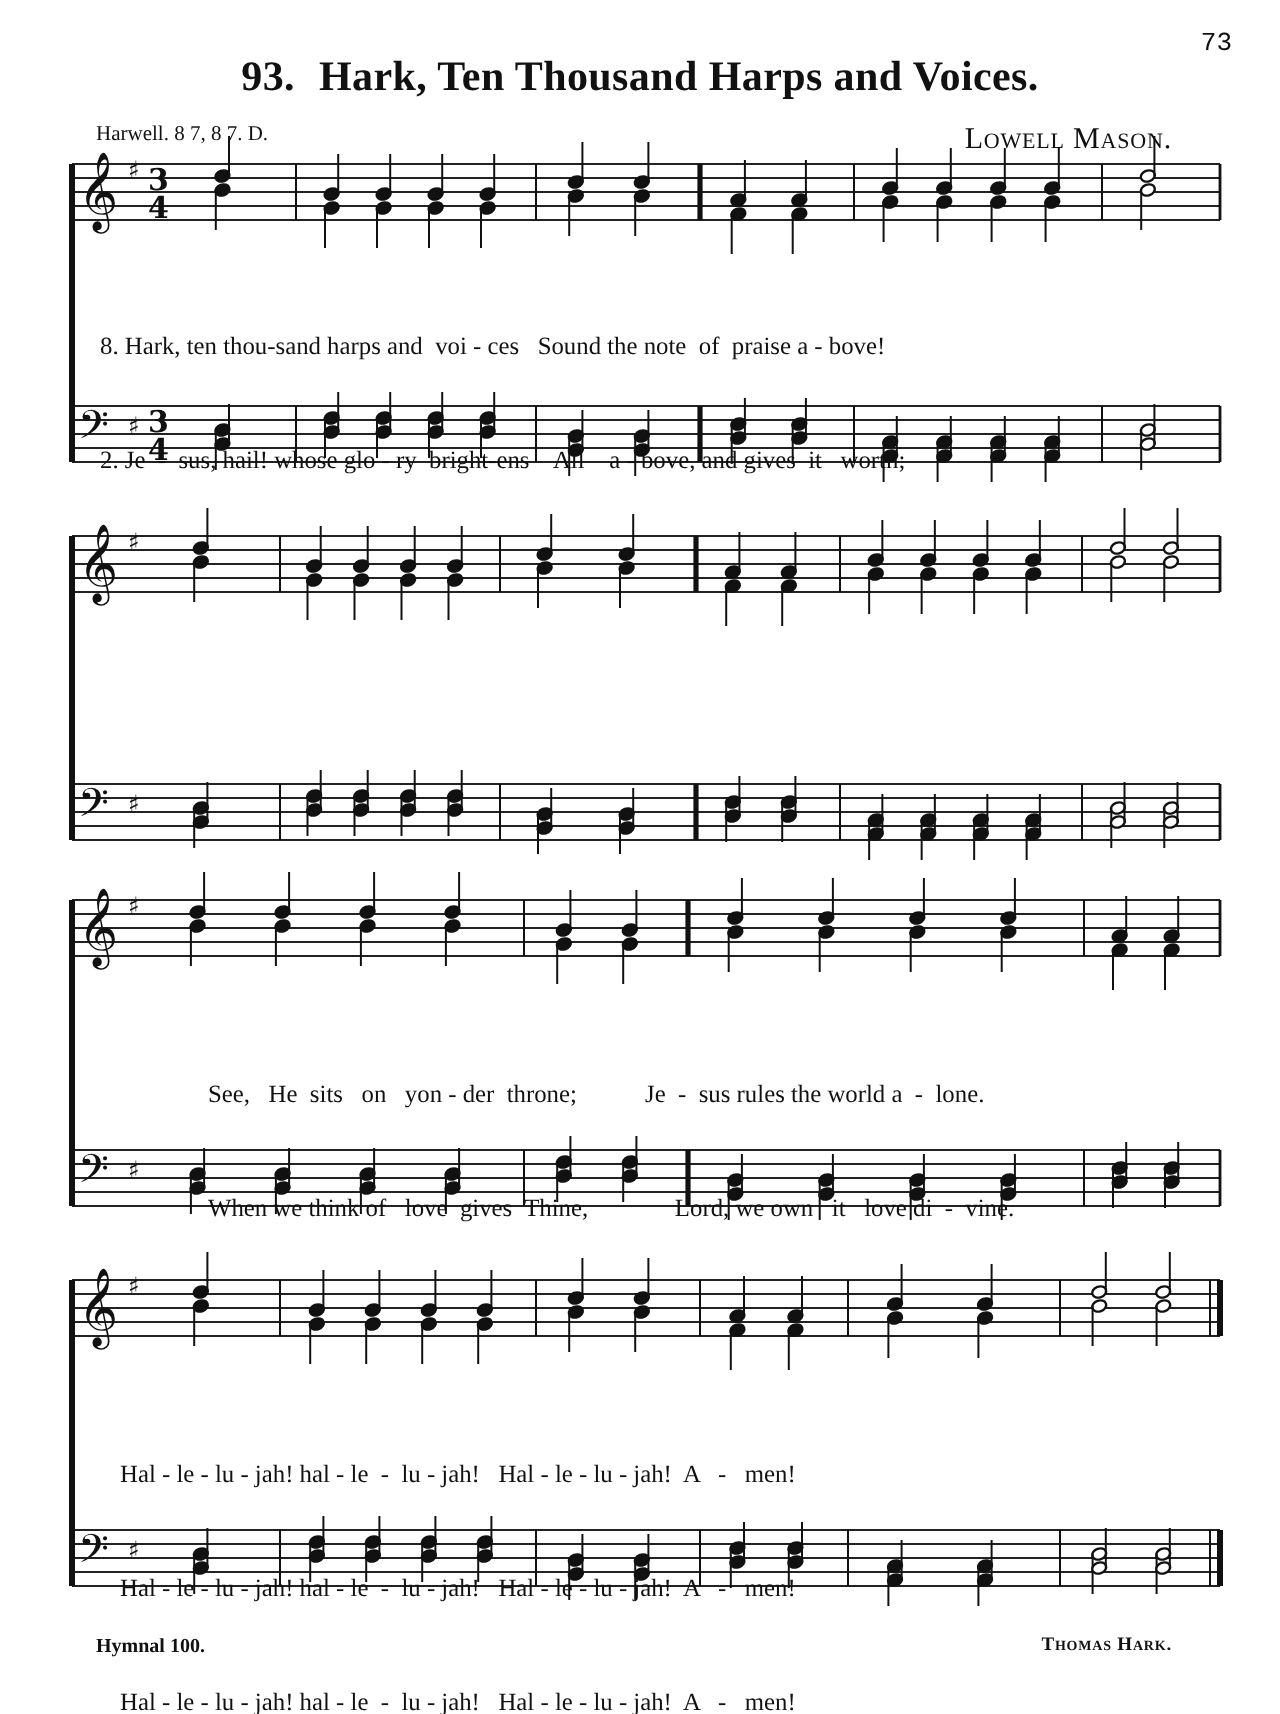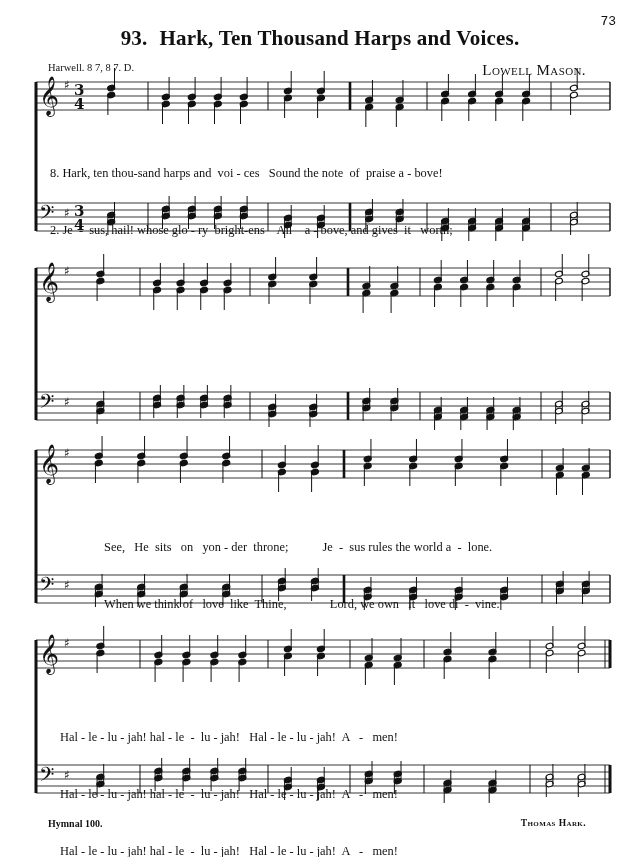--- a/index.html
+++ b/index.html
@@ -992,21 +992,21 @@
 </svg>
 
 <div class="abs lyrics" style="left:50px; top:126px;">
   <span class="lyric-line">8. Hark, ten thou-sand harps and  voi - ces   Sound the note  of  praise a - bove!</span>
   <span class="lyric-line">2. Je  -  sus, hail! whose glo - ry  bright-ens    All    a - bove, and gives  it   worth;</span>
 </div>
 <div class="abs lyrics" style="left:57px; top:315px;">
 </div>
 <div class="abs lyrics" style="left:57px; top:500px;margin-left:47px;">
   <span class="lyric-line">See,   He  sits   on   yon - der  throne;           Je  -  sus rules the world a  -  lone.</span>
-  <span class="lyric-line">When we think of   love  like  Thine,              Lord, we own   it   love di  -  vine.</span>
+  <span class="lyric-line">When we think of   love  gives  Thine,              Lord, we own   it   love di  -  vine.</span>
 </div>
 <div class="abs lyrics" style="left:60px; top:690px;">
   <span class="lyric-line">Hal - le - lu - jah! hal - le  -  lu - jah!   Hal - le - lu - jah!  A   -   men!</span>
   <span class="lyric-line">Hal - le - lu - jah! hal - le  -  lu - jah!   Hal - le - lu - jah!  A   -   men!</span>
   <span class="lyric-line">Hal - le - lu - jah! hal - le  -  lu - jah!   Hal - le - lu - jah!  A   -   men!</span>
 </div>
 
 <div class="abs footer-left">Hymnal 100.</div>
 <div class="abs footer-right">Thomas Hark.</div>
 

